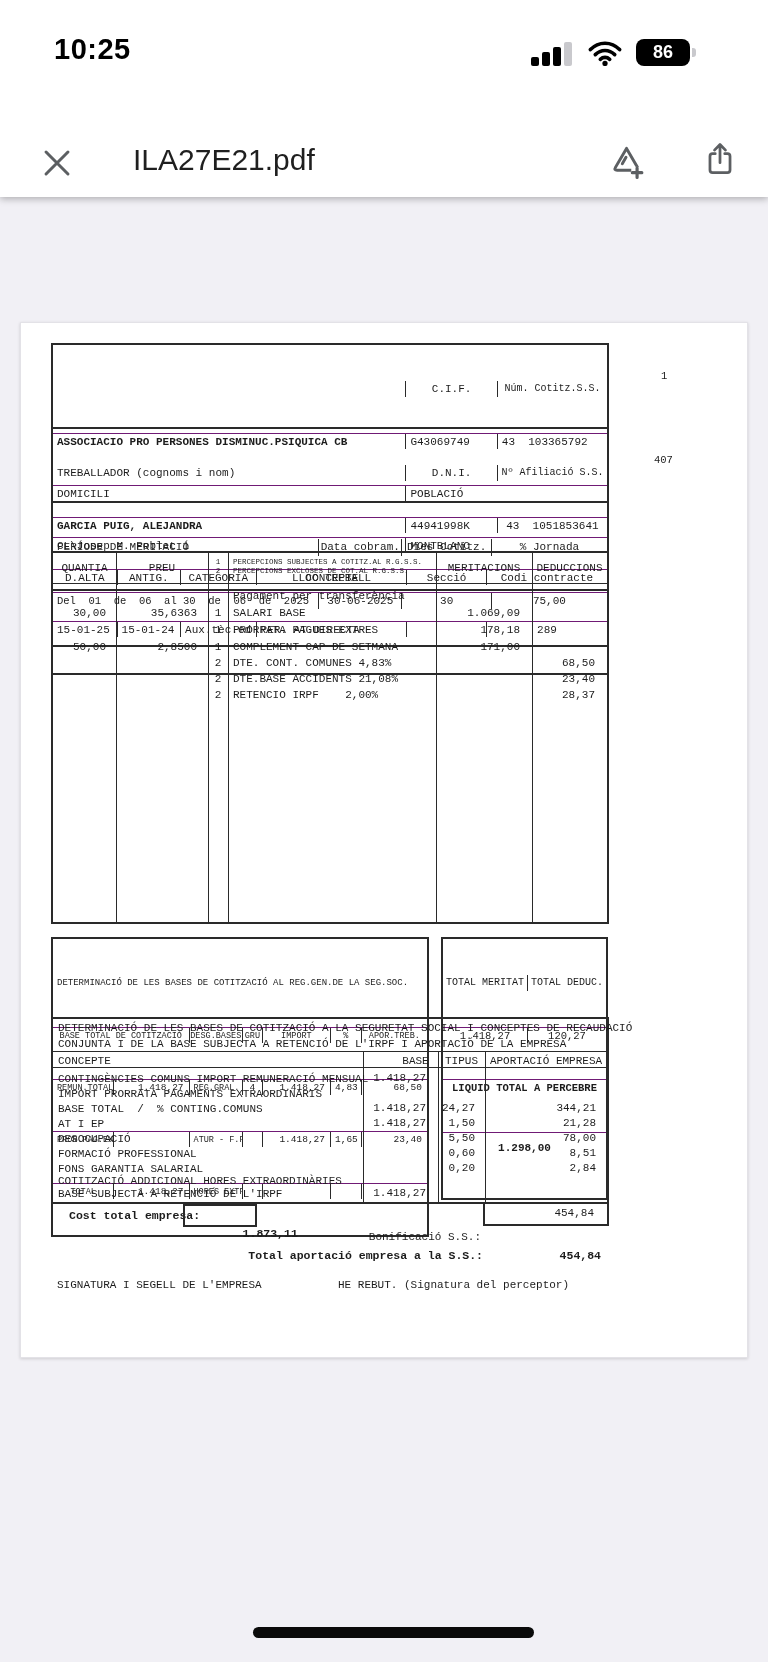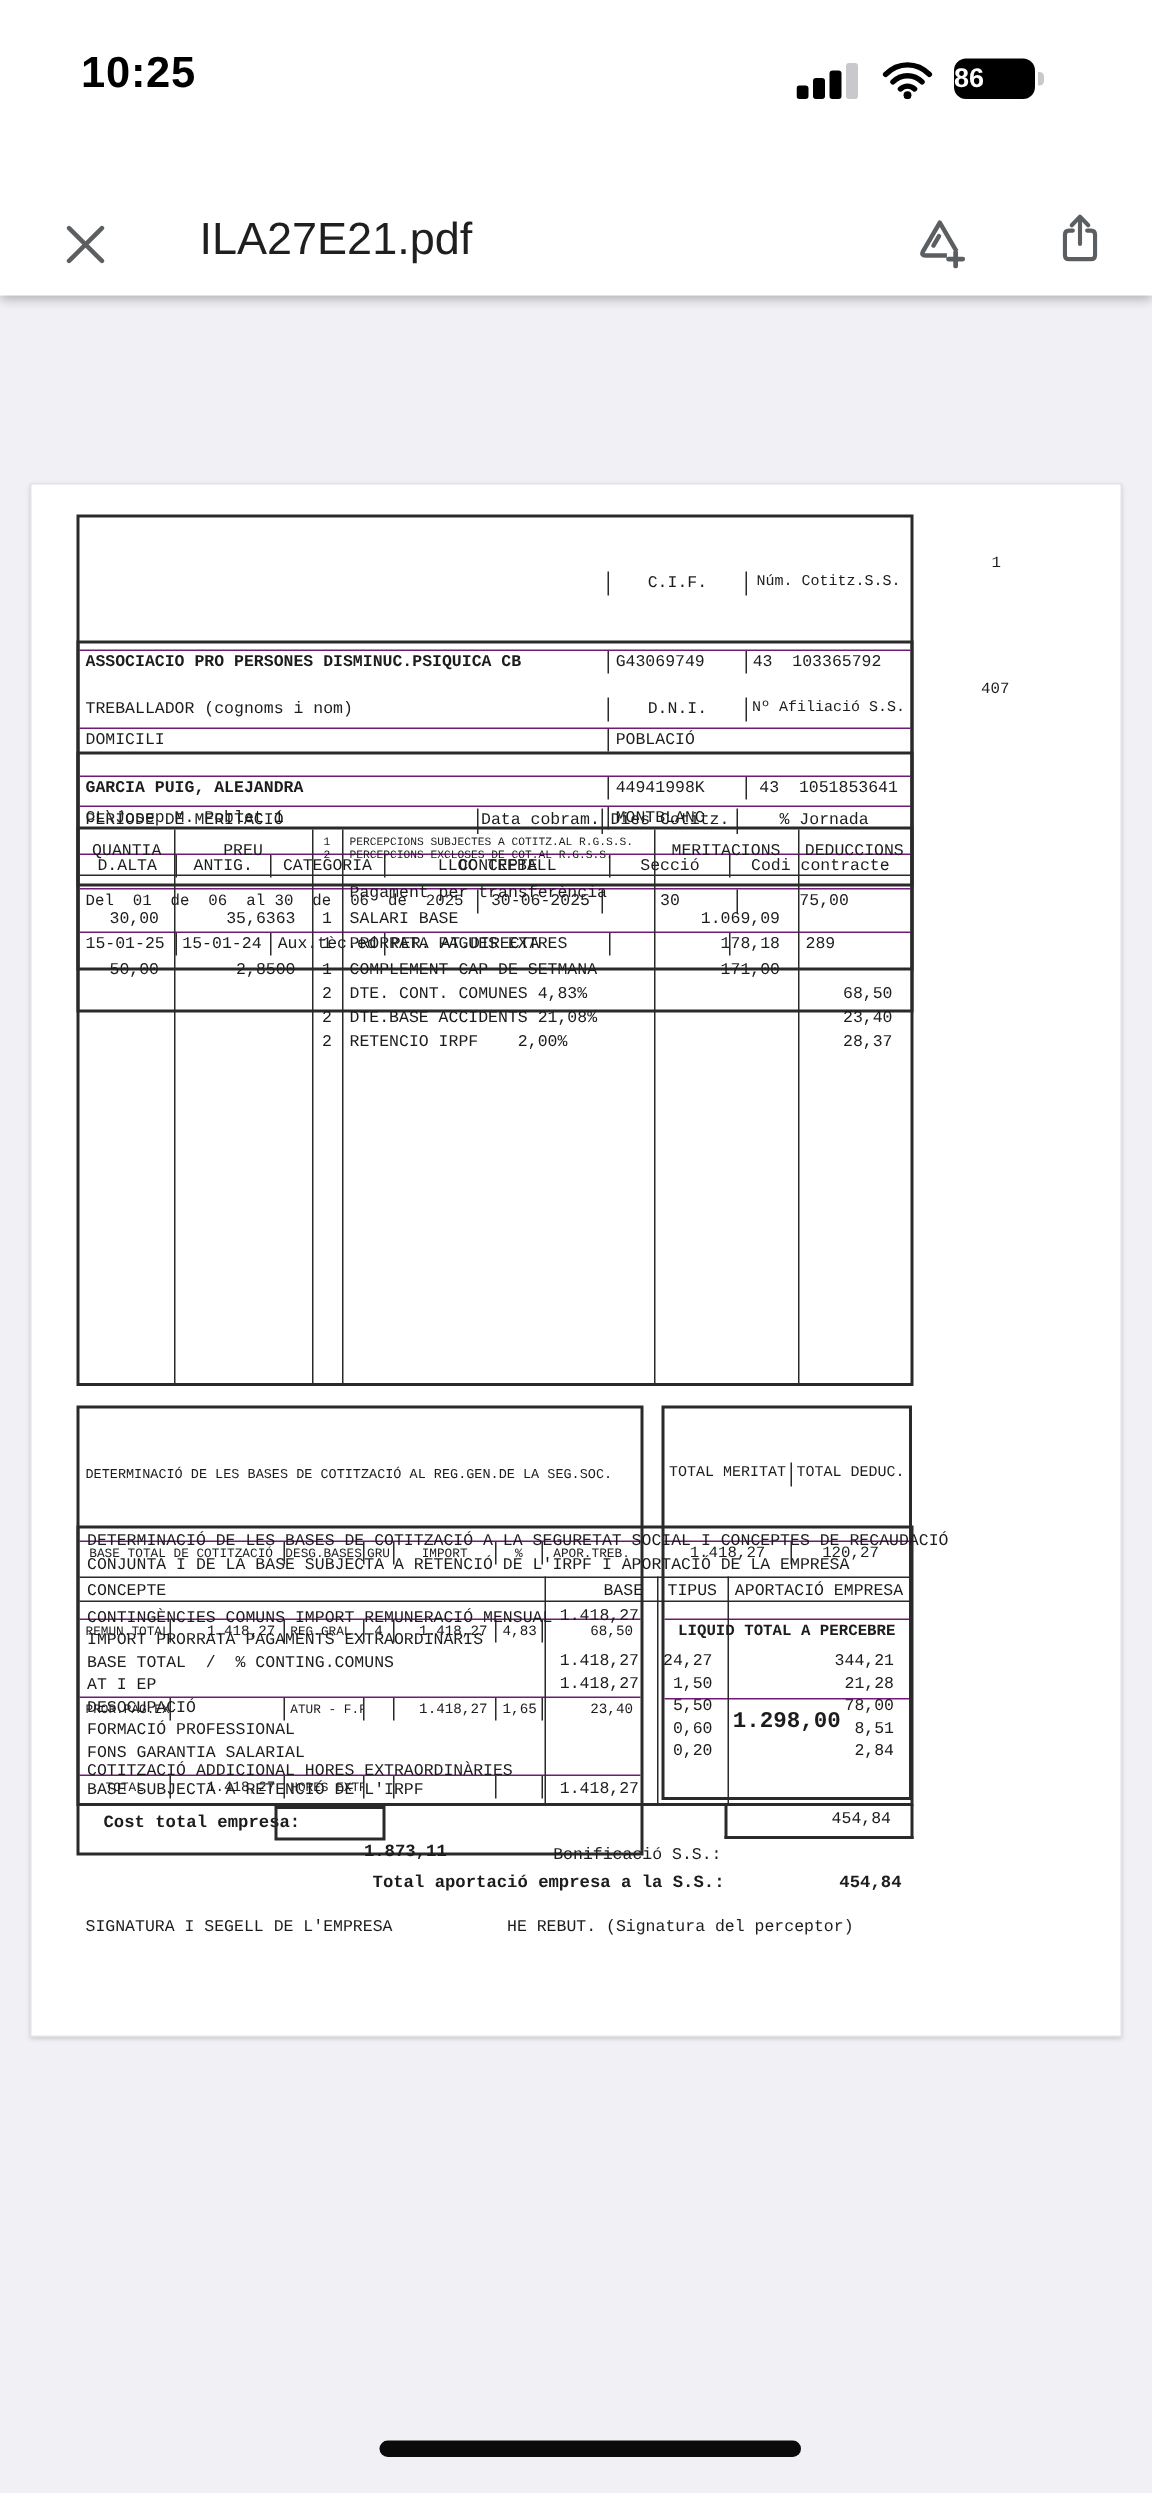--- a/index.html
+++ b/index.html
@@ -2,21 +2,21 @@
 <html><head>
 <meta charset="utf-8">
 <style>
   html,body{margin:0;padding:0;}
   body{width:768px;height:1662px;background:#fff;font-family:"Liberation Sans",sans-serif;overflow:hidden;position:relative;}
   
   #header{position:absolute;left:0;top:0;width:768px;height:197px;background:#ffffff;box-shadow:0 2px 7px rgba(0,0,0,0.28);z-index:5;}
   #time{position:absolute;left:54px;top:33px;font-size:29px;font-weight:700;color:#000;letter-spacing:.5px;}
   #signal{position:absolute;left:531px;top:42px;}
   #wifi{position:absolute;left:588px;top:41px;}
-  #battery{position:absolute;left:636px;top:39px;width:54px;height:27px;background:#000;border-radius:8px;}
+  #battery{position:absolute;left:636px;top:39px;width:54px;height:27px;background:#000;border-radius:8px;text-align:center;}
   #battery span{color:#fff;font-size:18px;font-weight:700;line-height:27px;}
   #battery-tip{position:absolute;left:692px;top:48px;width:4px;height:9px;background:#c9c9cd;border-radius:0 3px 3px 0;}
   #close-btn{position:absolute;left:42px;top:148px;width:30px;height:30px;cursor:pointer;}
   #doc-title{position:absolute;left:133px;top:143px;font-size:30px;color:#1f1f1f;}
   #annotate-btn{position:absolute;left:607px;top:141px;width:38px;height:38px;cursor:pointer;}
   #share-btn{position:absolute;left:701px;top:140px;width:38px;height:38px;cursor:pointer;}
   
   #content{position:absolute;left:0;top:197px;width:768px;height:1465px;background:#f1f0f5;}
   #page{position:absolute;left:20px;top:125px;width:728px;height:1036px;background:#fff;border:1px solid #e3e2e7;box-sizing:border-box;box-shadow:0 1px 3px rgba(0,0,0,0.15);}
   
@@ -254,21 +254,21 @@
         <div class="tc ctr fs10" style="width:79px;">TOTAL DEDUC.</div>
       </div>
       <div class="trow">
         <div class="tc ctr fs105" style="width:84px;">1.418,27</div>
         <div class="tc ctr fs105" style="width:79px;">120,27</div>
       </div>
       <div class="trow h17">
         <div class="tc ctr b fs105" style="width:163px;">LIQUID TOTAL A PERCEBRE</div>
       </div>
       <div class="trow" style="height:30px;">
-        <div class="tc ctr b" style="width:163px;font-size:15px;line-height:28px;">1.298,00</div>
+        <div class="tc ctr b" style="width:163px;font-size:11px;line-height:28px;">1.298,00</div>
       </div>
     </div>
 
     
     <div class="tbl" style="left:30px;top:694px;width:558px;height:187px;">
       <div class="cellspan fs9" style="left:5px;top:3px;">DETERMINACIÓ DE LES BASES DE COTITZACIÓ A LA SEGURETAT SOCIAL I CONCEPTES DE RECAUDACIÓ</div>
       <div class="cellspan fs9" style="left:5px;top:19px;">CONJUNTA I DE LA BASE SUBJECTA A RETENCIÓ DE L'IRPF I APORTACIÓ DE LA EMPRESA</div>
       <div class="hl" style="top:32px;"></div>
       <div class="cellspan fs9" style="left:5px;top:36px;">CONCEPTE</div>
       <div class="cellspan ctr fs9" style="left:325px;top:36px;width:75px;">BASE</div>

